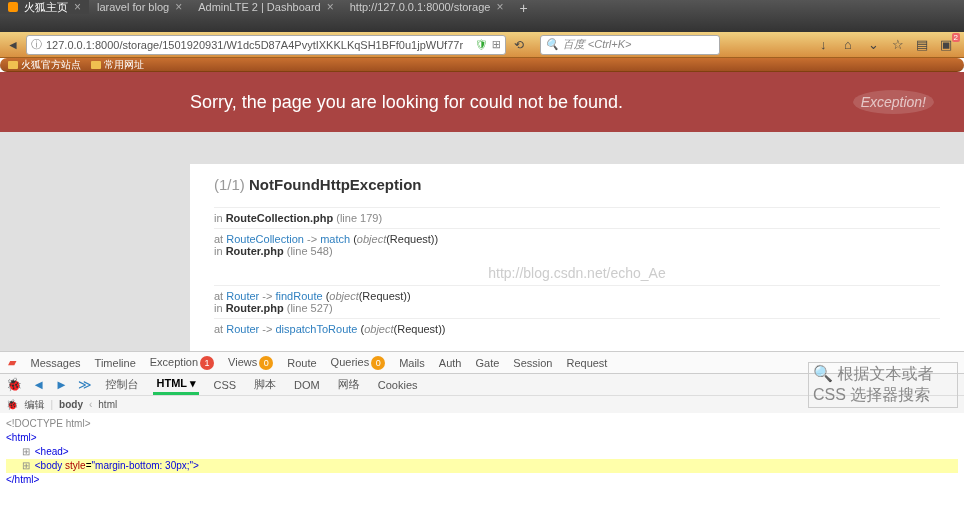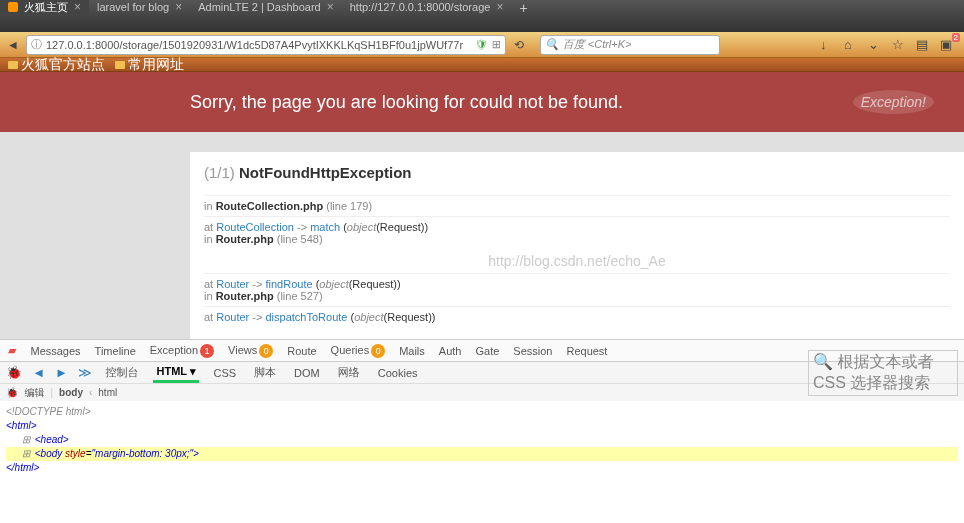--- a/index.html
+++ b/index.html
@@ -19,31 +19,31 @@
     .url-box { flex: 1; height: 20px; background: #fff; border: 1px solid #aaa; border-radius: 3px; display: flex; align-items: center; padding: 0 4px; gap: 4px; font-size: 11px; max-width: 480px; }
     .url-text { flex: 1; color: #555; overflow: hidden; white-space: nowrap; }
     .sec-icon { color: #3a3; font-size: 10px; }
     .search-box { width: 180px; height: 20px; background: #fff; border: 1px solid #aaa; border-radius: 3px; display: flex; align-items: center; padding: 0 4px; font-size: 11px; color: #888; font-style: italic; margin-left: 8px; }
     .toolbar-icons { display: flex; gap: 8px; margin-left: auto; padding-right: 4px; }
     .toolbar-icon { width: 16px; height: 16px; color: #444; font-size: 13px; cursor: pointer; }
     .badge-2 { position: relative; }
     .badge-2::after { content: "2"; position: absolute; top: -4px; right: -4px; background: #e66; color: #fff; font-size: 8px; padding: 0 2px; border-radius: 2px; }
     
     
-    .bookmark-bar { height: 14px; background: linear-gradient(to bottom, #c87030, #a05020); display: flex; align-items: center; gap: 10px; padding: 0 8px; font-size: 14px; color: #fff; border-bottom: 1px solid #804010; }
+    .bookmark-bar { height: 14px; background: linear-gradient(to bottom, #c87030, #a05020); display: flex; align-items: center; gap: 10px; padding: 0 8px; font-size: 10px; color: #fff; border-bottom: 1px solid #804010; border-radius: 7px; }
     .bm { display: flex; align-items: center; gap: 3px; cursor: pointer; }
     .bm-folder { width: 10px; height: 8px; background: #f0c050; border-radius: 1px; }
     
     
     .error-page { background: #e0e0e0; }
     .error-header { background: #a94442; color: #fff; padding: 18px 30px; font-size: 18px; display: flex; align-items: center; justify-content: space-between; }
     .exc-logo { opacity: 0.7; font-style: italic; font-size: 14px; background: rgba(255,255,255,0.2); padding: 4px 8px; border-radius: 50%; }
     
     .trace-container { padding: 20px 0 0 190px; background: #e0e0e0; }
-    .trace-box { background: #fff; padding: 12px 14px; font-size: 12px; color: #333; }
+    .trace-box { background: #fff; padding: 12px 24px; font-size: 12px; color: #333; margin-top: 12px; }
     .exc-title { font-size: 15px; color: #888; margin-bottom: 14px; }
     .exc-title .count { color: #999; }
     .exc-title .name { color: #333; font-weight: bold; }
     .trace-line { padding: 4px 0; font-size: 11px; border-top: 1px solid #eee; }
     .trace-line:first-of-type { border-top: none; }
     .gray { color: #888; }
     .file { font-weight: bold; color: #333; }
     .link { color: #3080c0; }
     .ital { font-style: italic; color: #888; }
     .watermark { text-align: center; color: #ccc; font-size: 14px; margin: 4px 0; }
@@ -58,21 +58,21 @@
     .dt-tabs { background: #f5f5f5; border-top: 1px solid #ccc; height: 22px; display: flex; align-items: center; gap: 10px; padding: 0 6px; font-size: 11px; }
     .dt-btn { cursor: pointer; color: #3080c0; font-size: 13px; }
     .dt-tab { cursor: pointer; color: #555; padding: 2px 4px; }
     .dt-tab.active { font-weight: bold; color: #000; border-bottom: 3px solid #22c55e; }
     .dt-search { margin-left: auto; width: 150px; border: 1px solid #ccc; padding: 1px 4px; font-size: 16px; color: #888; }
     
     .dt-crumb { background: #f5f5f5; border-top: 1px solid #ddd; height: 18px; display: flex; align-items: center; gap: 6px; padding: 0 6px; font-size: 10px; color: #555; }
     .crumb-sep { color: #aaa; }
     .crumb-active { font-weight: bold; }
     
-    .dt-code { background: #fff; padding: 4px 6px; font-family: monospace; font-size: 10px; line-height: 14px; font-style: italic; }
+    .dt-code { background: #fff; padding: 4px 6px; font-family: monospace; font-size: 10px; line-height: 14px; }
     .code-gray { color: #888; }
     .code-blue { color: #00d; }
     .code-tag { color: #a00; }
     .code-attr { color: #00d; }
     .code-hl { background: #ffa; display: block; }
     .expand { color: #888; cursor: pointer; display: inline-block; width: 10px; }
     .indent { padding-left: 16px; }
   </style>
 </head>
 <body>

